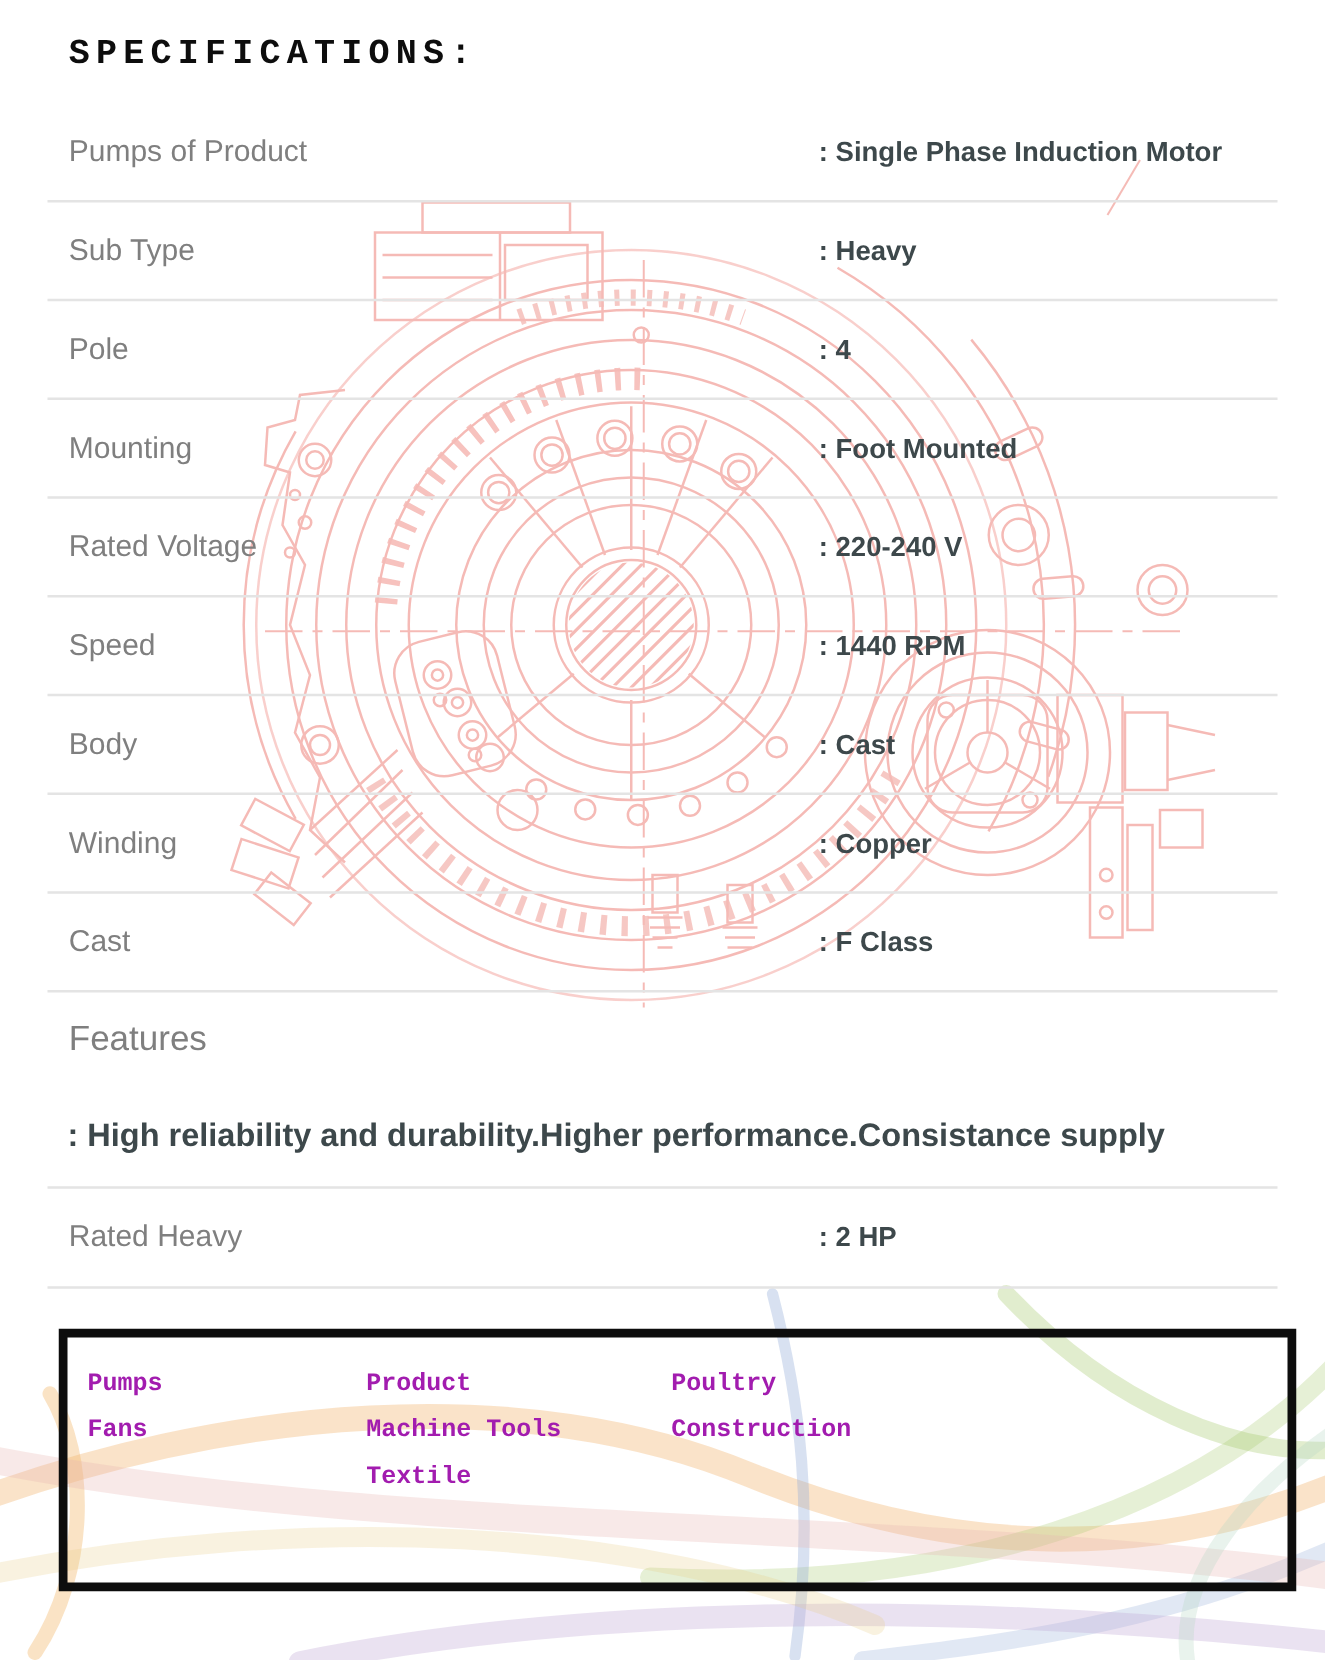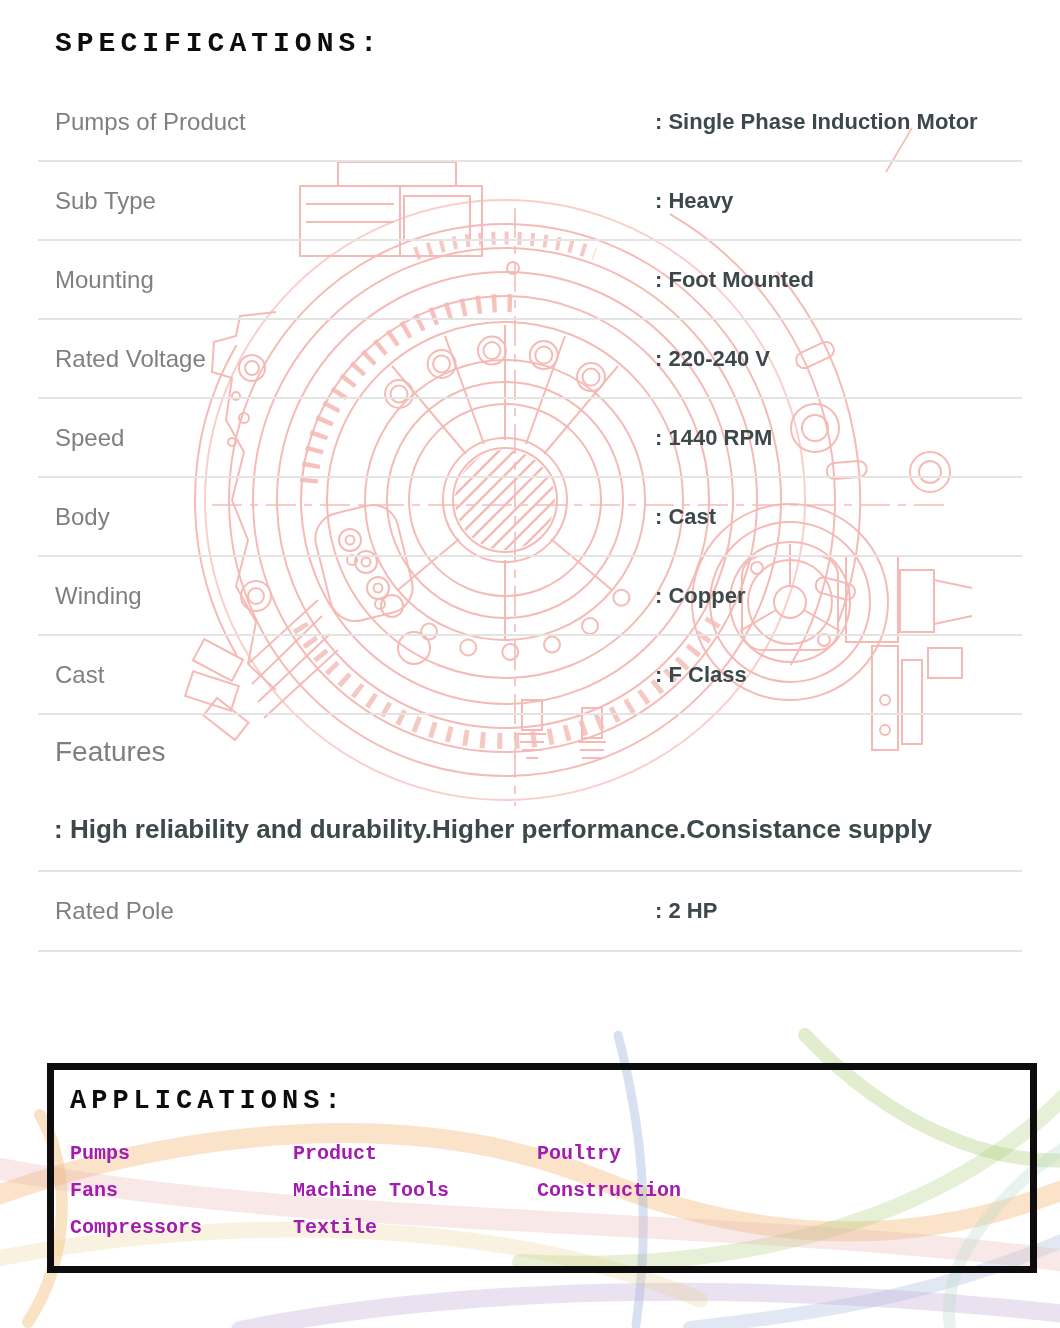--- a/index.html
+++ b/index.html
@@ -208,20 +208,24 @@
     <div class="spec-table">
       <div class="spec-row">
         <span class="lbl">Pumps of Product</span>
         <span class="val">: Single Phase Induction Motor</span>
       </div>
       <div class="spec-row">
         <span class="lbl">Sub Type</span>
         <span class="val">: Heavy</span>
       </div>
       <div class="spec-row">
+        <span class="lbl">Pole</span>
+        <span class="val">: 4</span>
+      </div>
+      <div class="spec-row">
         <span class="lbl">Mounting</span>
         <span class="val">: Foot Mounted</span>
       </div>
       <div class="spec-row">
         <span class="lbl">Rated Voltage</span>
         <span class="val">: 220-240 V</span>
       </div>
       <div class="spec-row">
         <span class="lbl">Speed</span>
         <span class="val">: 1440 RPM</span>
@@ -236,32 +240,30 @@
       </div>
       <div class="spec-row">
         <span class="lbl">Cast</span>
         <span class="val">: F Class</span>
       </div>
       <div class="features-label-row">
         <span class="lbl">Features</span>
       </div>
       <div class="features-value-row">: High reliability and durability.Higher performance.Consistance supply</div>
       <div class="spec-row" style="height:78px">
-        <span class="lbl">Rated Pole</span>
+        <span class="lbl">Rated Heavy</span>
         <span class="val">: 2 HP</span>
       </div>
     </div>
 
     <div class="app-box">
-      <h2 class="app-title">APPLICATIONS:</h2>
       <div class="app-grid">
         <div class="app-col">
           <span class="app-item">Pumps</span>
           <span class="app-item">Fans</span>
-          <span class="app-item">Compressors</span>
         </div>
         <div class="app-col">
           <span class="app-item">Product</span>
           <span class="app-item">Machine Tools</span>
           <span class="app-item">Textile</span>
         </div>
         <div class="app-col">
           <span class="app-item">Poultry</span>
           <span class="app-item">Construction</span>
         </div>

